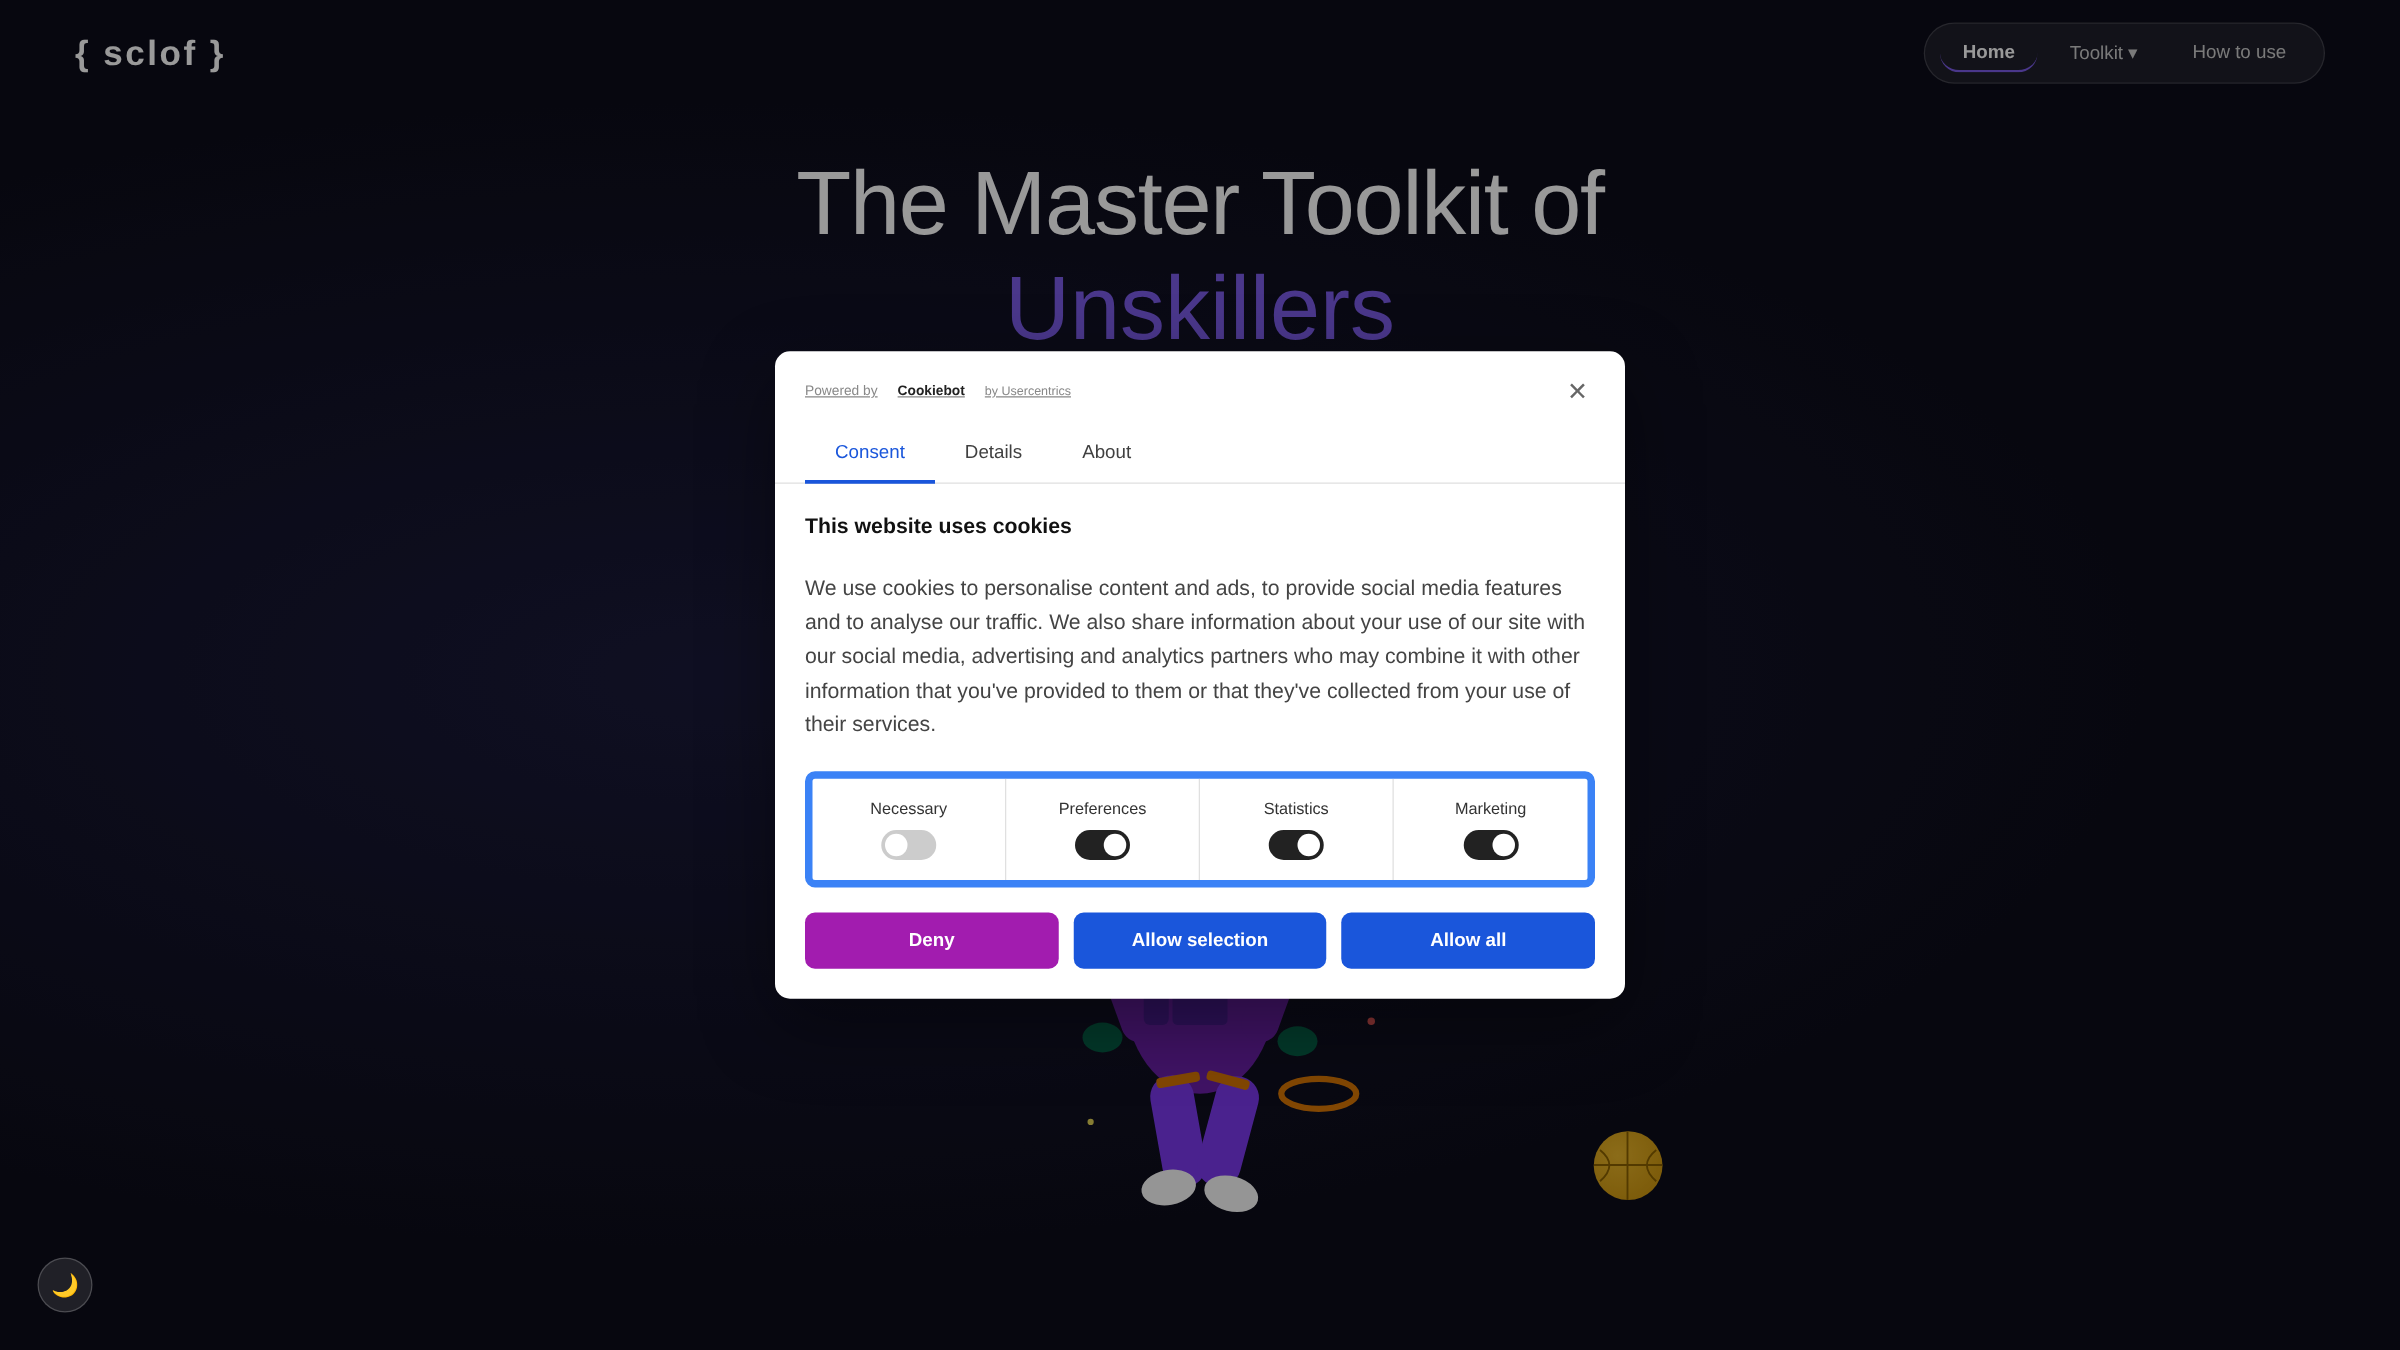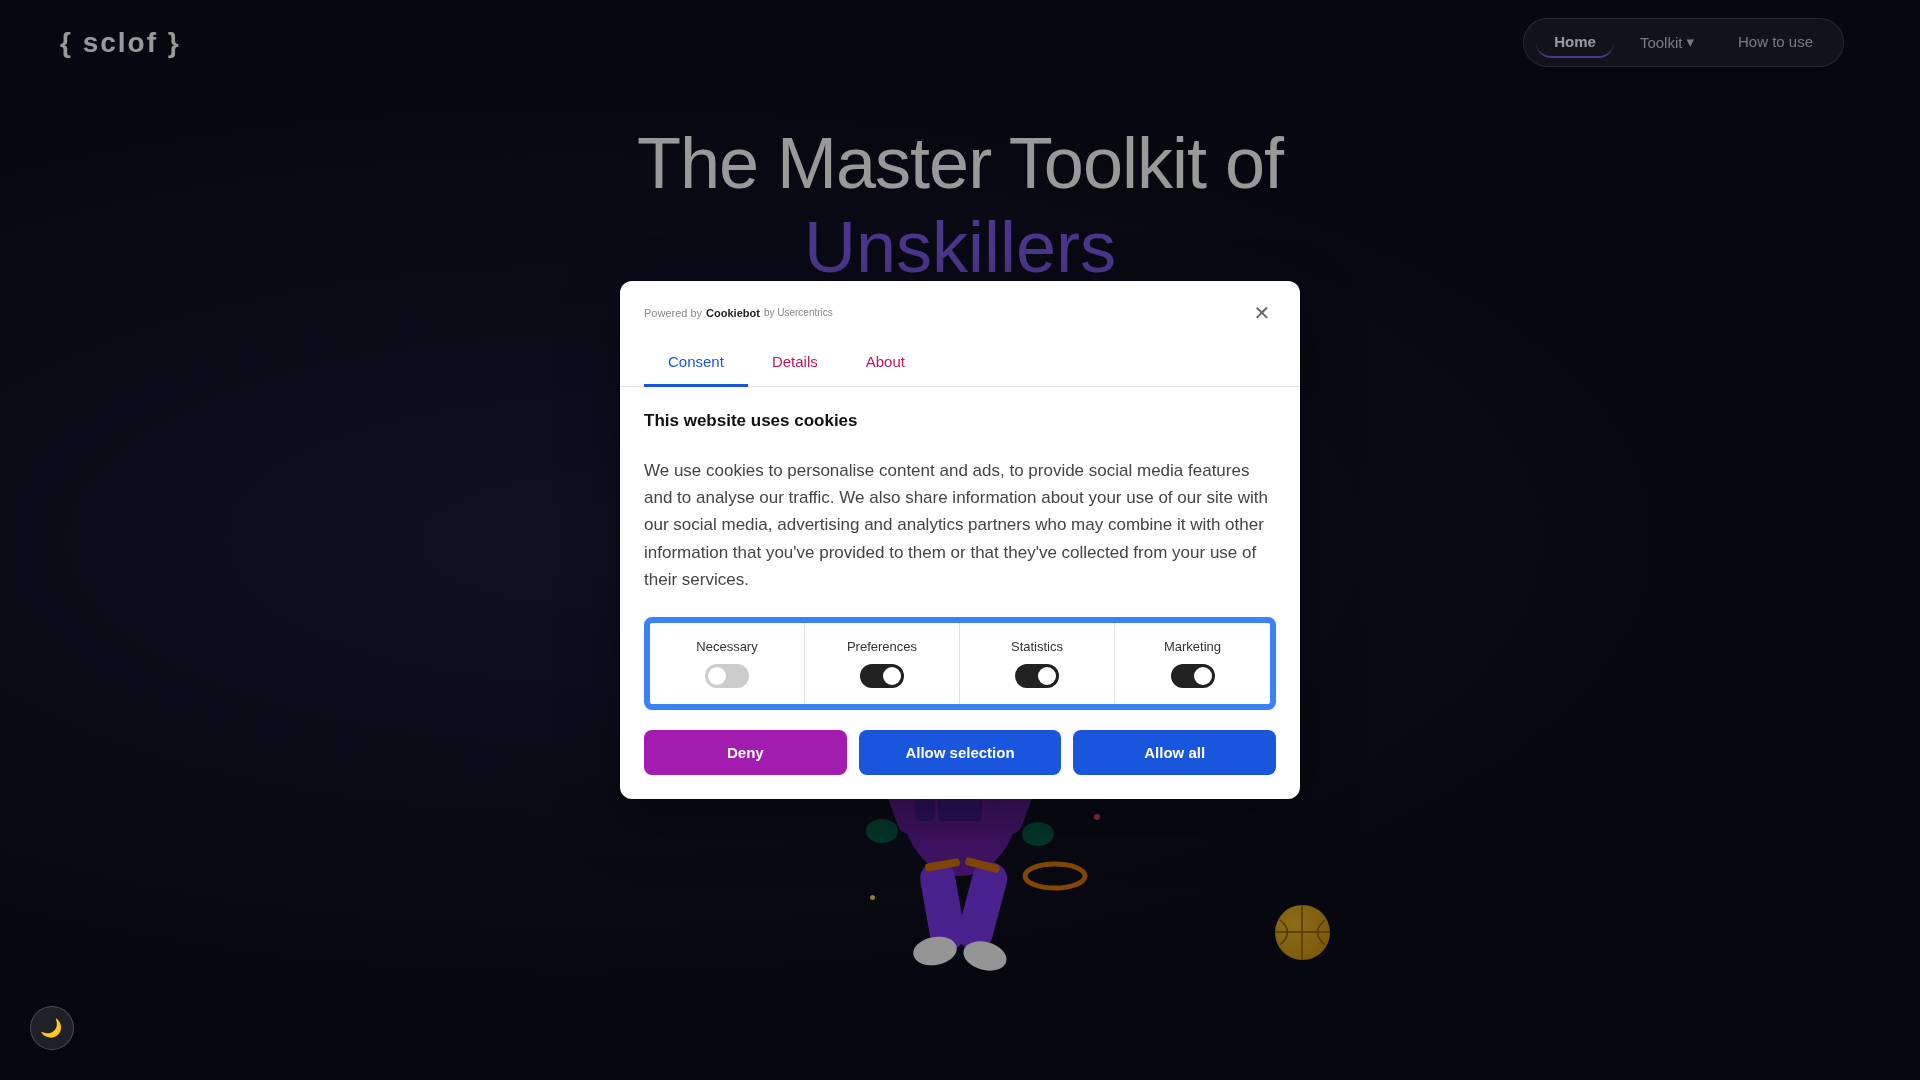--- a/index.html
+++ b/index.html
@@ -17,21 +17,21 @@
       position: absolute;
       inset: 0;
       background: radial-gradient(ellipse at 30% 50%, #1a1a3a 0%, #0d0d1a 60%);
     }
 
     
     nav {
       position: absolute;
       top: 0;
       left: 0;
-      right: 16px;
+      right: 0;
       display: flex;
       align-items: center;
       justify-content: space-between;
       padding: 18px 60px;
       z-index: 10;
     }
 
     .logo {
       color: #fff;
       font-size: 28px;
@@ -120,22 +120,23 @@
       justify-content: space-between;
       align-items: center;
       padding: 18px 24px 12px;
       border-bottom: none;
     }
 
     .powered-by {
       font-size: 11px;
       color: #888;
       display: flex;
-      align-items: flex-start;
-      gap: 4px;
+      align-items: flex-end;
+      gap: 16px;
+      text-decoration: underline;
     }
 
     .close-btn {
       width: 28px;
       height: 28px;
       border: none;
       background: none;
       cursor: pointer;
       font-size: 20px;
       color: #666;
@@ -148,21 +149,21 @@
     
     .tabs {
       display: flex;
       border-bottom: 1px solid #e0e0e0;
       padding: 0 24px;
     }
 
     .tab {
       padding: 14px 24px;
       font-size: 15px;
-      color: #be185d;
+      color: #404040;
       cursor: pointer;
       border-bottom: 3px solid transparent;
       margin-bottom: -1px;
       font-weight: 500;
     }
 
     .tab.active {
       color: #1a56db;
       border-bottom-color: #1a56db;
     }

